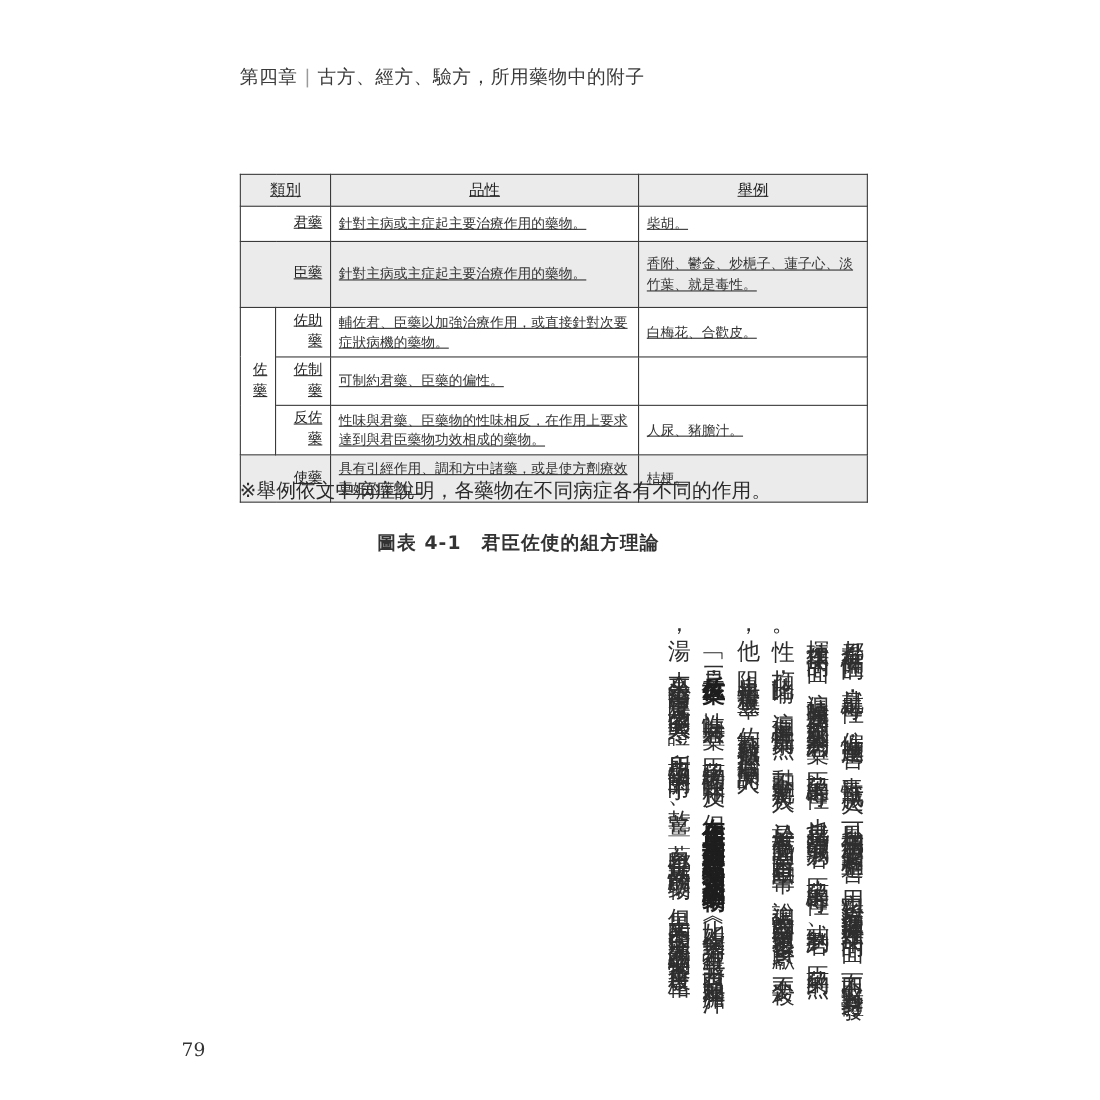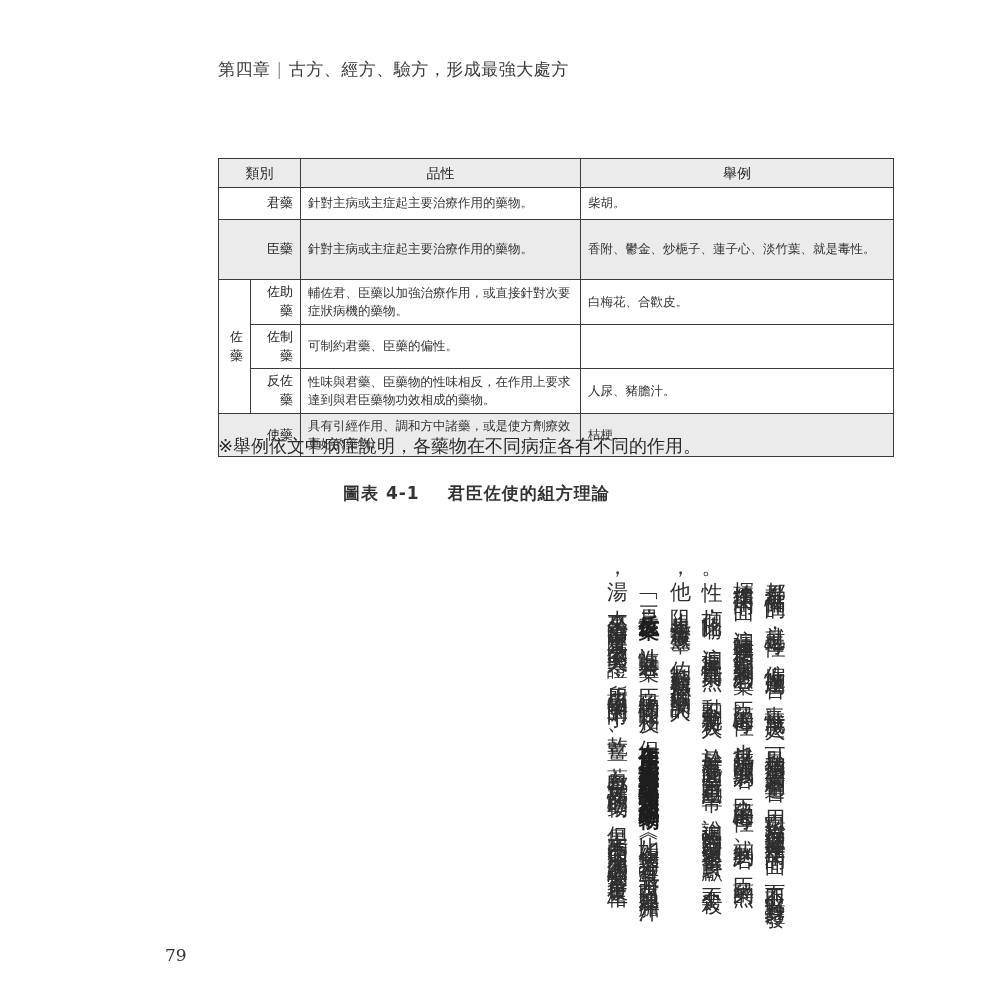--- a/index.html
+++ b/index.html
@@ -7,64 +7,64 @@
     width: 1000px; height: 1000px; background: #ffffff; position: relative; overflow: hidden;
     color: #2a2a2a;
   }
   .running-head {
     position: absolute; left: 218px; top: 58px;
     font-family: "DejaVu Serif", serif; font-size: 17px; color: #3a3a3a; letter-spacing: 0.5px;
   }
   .running-head .sep { color: #9a9a9a; margin: 0 6px; }
 
   table.theory {
-    position: absolute; left: 218px; top: 158px; width: 676px;
-    border-collapse: collapse; font-family: "DejaVu Sans", sans-serif; font-size: 12.5px; color: #333;
+    position: absolute; left: 218px; top: 158px; width: 571px;
+    border-collapse: collapse; font-family: "DejaVu Sans", sans-serif; font-size: 12.5px; color: #333; text-decoration: underline;
   }
   table.theory td, table.theory th {
     border: 1.5px solid #3a3a3a; padding: 3px 7px; line-height: 1.45; vertical-align: middle;
   }
   table.theory th { font-weight: normal; font-size: 14px; text-align: center; background: #ebebeb; height: 22px; color: #222; }
   table.theory td.cat { text-align: right; font-size: 13px; color: #222; }
   tr.shade td { background: #ebebeb; }
   tr.white td { background: #ffffff; }
   .col-cat1 { width: 32px; }
   .col-cat2 { width: 50px; }
   .col-prop { width: 280px; }
 
   .note {
     position: absolute; left: 218px; top: 434px;
     font-family: "DejaVu Sans", sans-serif; font-size: 18px; color: #2a2a2a;
   }
   .fig-caption {
     position: absolute; left: 343px; top: 482px;
     font-family: "DejaVu Sans", sans-serif; font-size: 17px; font-weight: bold; color: #333; letter-spacing: 1px;
   }
-  .fig-caption .num { margin-right: 28px; }
+  .fig-caption .num { margin-right: 18px; }
 
   .vertical-body {
     position: absolute; right: 210px; top: 565px; height: 330px; width: 580px;
     writing-mode: vertical-rl;
     font-family: "DejaVu Serif", serif; font-size: 21px; line-height: 31.5px; letter-spacing: 3.4px;
     color: #2e2e2e;
   }
   .vertical-body p { margin: 0; }
   .vertical-body p.indent { text-indent: 1em; }
   .vertical-body b { font-family: "DejaVu Sans", sans-serif; font-weight: bold; color: #1e1e1e; }
 
   .page-number {
     position: absolute; left: 165px; top: 945px;
     font-family: "DejaVu Serif", serif; font-size: 17px; color: #333;
   }
 </style>
 </head>
 <body>
 
 <div class="running-head">
-  <span>第四章</span><span class="sep">|</span><span>古方、經方、驗方，形成最強大處方</span>
+  <span>第四章</span><span class="sep">|</span><span>古方、經方、驗方，所用藥物中的附子</span>
 </div>
 
 <table class="theory">
   <colgroup>
     <col class="col-cat1">
       <col class="col-cat2">
       <col class="col-prop">
       <col>
   </colgroup>
   <tbody>

